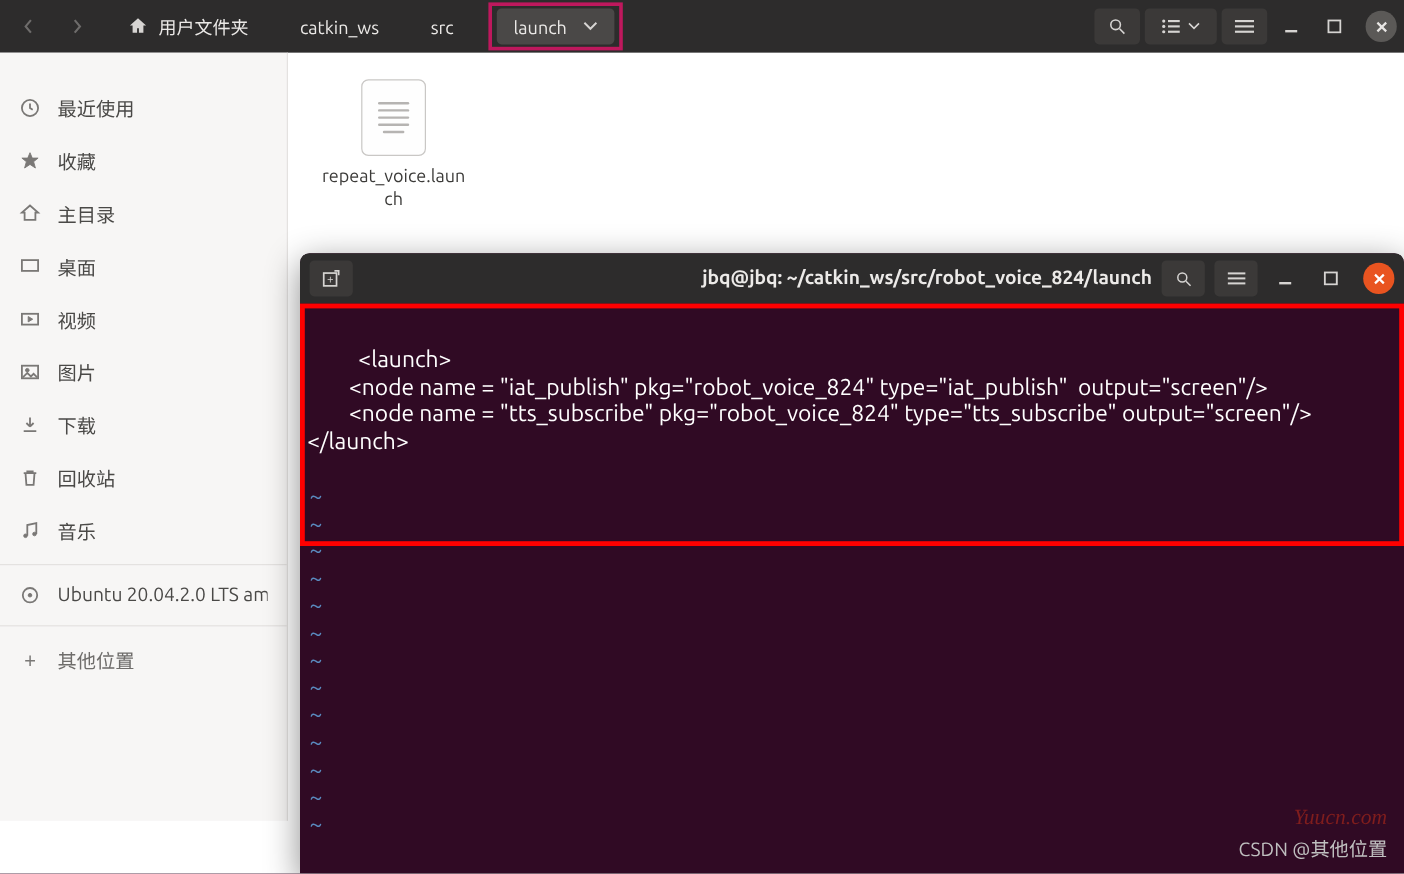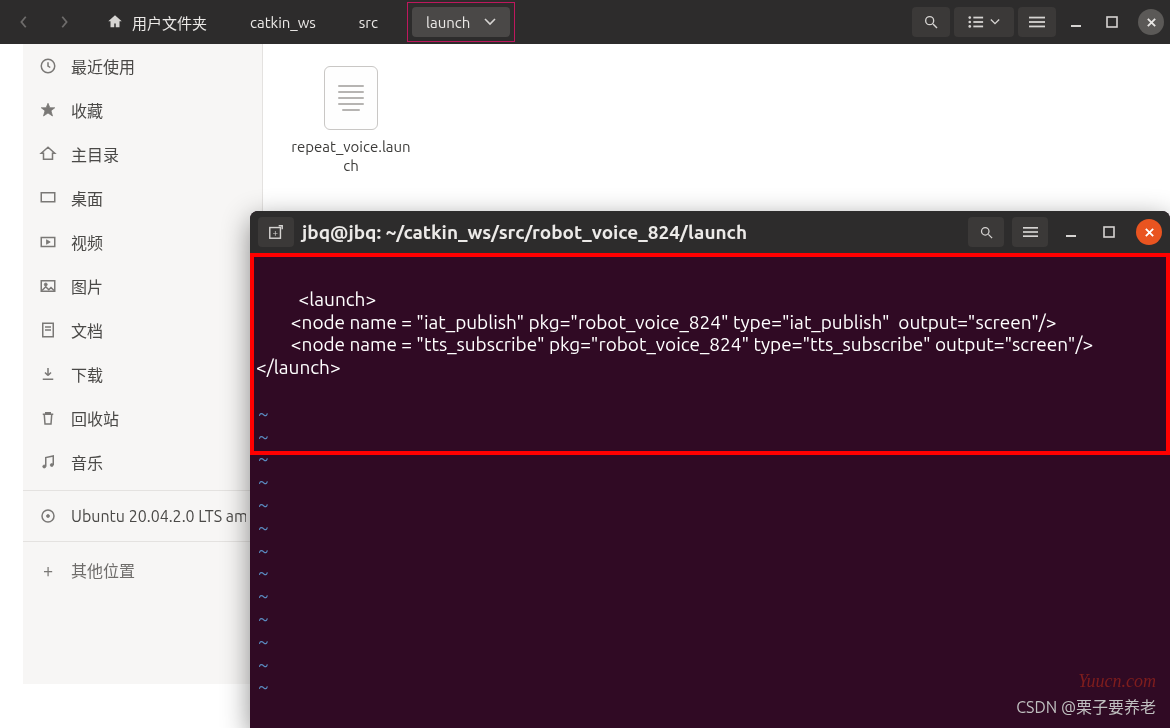--- a/index.html
+++ b/index.html
@@ -28,21 +28,21 @@
     border-radius: 4px;
     user-select: none;
   }
   .crumb.home svg { width: 18px; height: 18px; fill: #d6d4d2; }
   .crumb.active {
     background: #4a4847;
     border-radius: 4px;
   }
   .crumb .chev { margin-left: 6px; }
   .highlight-crumb {
-    border: 1px solid #be185d;
+    border: 3px solid #be185d;
     padding: 0 4px;
     height: 40px;
     display: flex; align-items: center;
   }
   .fm-spacer { flex: 1; }
   .fm-iconbtn {
     width: 38px; height: 30px;
     background: #3b3938;
     display: flex; align-items: center; justify-content: center;
     border-radius: 4px;
@@ -56,24 +56,23 @@
     color: #e8e6e4;
     font-size: 15px;
     margin-left: 6px;
   }
 
   
   .fm-body { display: flex; height: 640px; background: #ffffff; }
   .sidebar {
     width: 240px; background: #f7f6f5;
     border-right: 1px solid #e4e2e0;
-    padding-top: 0;
+    padding-top: 24px;
     color: #4a4947;
     font-size: 16px;
-    margin-left: 23px;
   }
   .side-item {
     display: flex; align-items: center; gap: 14px;
     padding: 10px 16px;
   }
   .side-item svg, .side-item .ico { width: 18px; height: 18px; fill: #7a7876; color: #7a7876; stroke: #7a7876; flex: 0 0 18px; }
   .side-sep { height: 1px; background: #e4e2e0; margin: 6px 0; }
   .side-add { color: #6f6d6b; }
 
   .content {
@@ -104,21 +103,21 @@
   .term-title {
     height: 42px; background: #2d2c2c;
     display: flex; align-items: center;
     padding: 0 8px; gap: 8px;
     color: #eceae8;
   }
   .term-newtab {
     width: 36px; height: 30px; border-radius: 4px;
     background: #3b3938; display:flex; align-items:center; justify-content:center;
   }
-  .term-title-text { flex: 1; text-align: left; font-weight: 600; font-size: 19px; }
+  .term-title-text { flex: 1; text-align: right; font-weight: 600; font-size: 16px; }
   .term-iconbtn {
     width: 36px; height: 30px; border-radius: 4px;
     background: #3b3938;
     display: flex; align-items: center; justify-content: center;
     color: #e8e6e4;
   }
   .term-winbtn {
     width: 30px; height: 30px; display:flex; align-items:center; justify-content:center; color:#e8e6e4;
   }
   .term-close {
@@ -270,28 +269,20 @@
     <div class="side-item">
       <svg class="ico" viewBox="0 0 24 24">
           <rect x="3" y="5" width="18" height="14" stroke="#7a7876" stroke-width="2" fill="none"></rect>
           <circle cx="9" cy="10" r="2" fill="#7a7876"></circle>
           <path d="M4 18l5-5 4 4 3-3 4 4" stroke="#7a7876" stroke-width="2" fill="none"></path>
         </svg>
       <span>图片</span>
     </div>
     <div class="side-item">
       <svg class="ico" viewBox="0 0 24 24">
-          <rect x="5" y="3" width="14" height="18" stroke="#7a7876" stroke-width="2" fill="none"></rect>
-          <line x1="8" y1="8" x2="16" y2="8" stroke="#7a7876" stroke-width="2"></line>
-          <line x1="8" y1="12" x2="16" y2="12" stroke="#7a7876" stroke-width="2"></line>
-        </svg>
-      <span>文档</span>
-    </div>
-    <div class="side-item">
-      <svg class="ico" viewBox="0 0 24 24">
           <path d="M12 4v10m0 0l-4-4m4 4l4-4M5 19h14" stroke="#7a7876" stroke-width="2" fill="none"></path>
         </svg>
       <span>下载</span>
     </div>
     <div class="side-item">
       <svg class="ico" viewBox="0 0 24 24">
           <path d="M5 7h14M9 7V5h6v2m-8 0l1 13h8l1-13" stroke="#7a7876" stroke-width="2" fill="none"></path>
         </svg>
       <span>回收站</span>
     </div>
@@ -378,13 +369,13 @@
         &lt;node name = "iat_publish" pkg="robot_voice_824" type="iat_publish"  output="screen"/&gt;
         &lt;node name = "tts_subscribe" pkg="robot_voice_824" type="tts_subscribe" output="screen"/&gt;
 &lt;/launch&gt;</span>
     <div id="tildes"><span class="tilde">~</span><span class="tilde">~</span><span class="tilde">~</span><span class="tilde">~</span><span class="tilde">~</span><span class="tilde">~</span><span class="tilde">~</span><span class="tilde">~</span><span class="tilde">~</span><span class="tilde">~</span><span class="tilde">~</span><span class="tilde">~</span><span class="tilde">~</span></div>
   </div>
 
   <div class="term-hl"></div>
 </div>
 
 <div class="wm1">Yuucn.com</div>
-<div class="wm2">CSDN @栗子要养老</div>
+<div class="wm2">CSDN @其他位置</div>
 
 </body></html>

